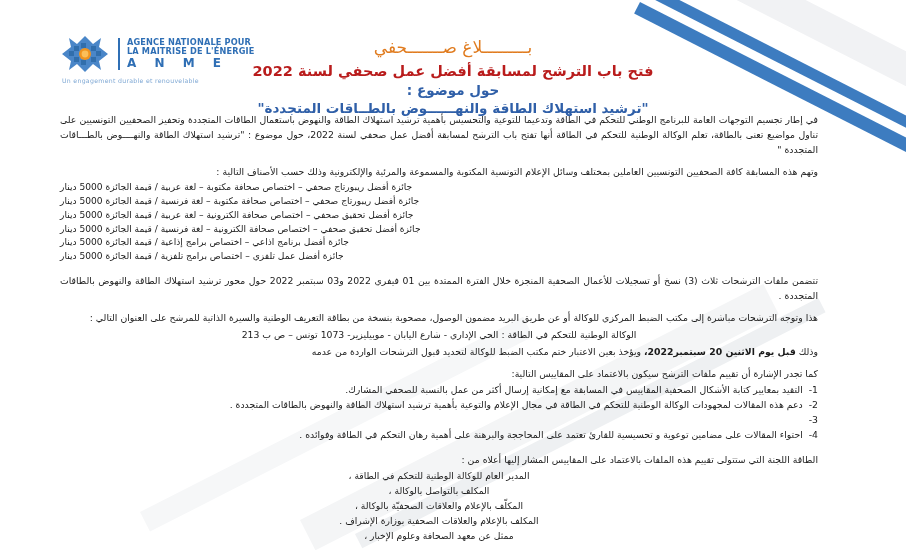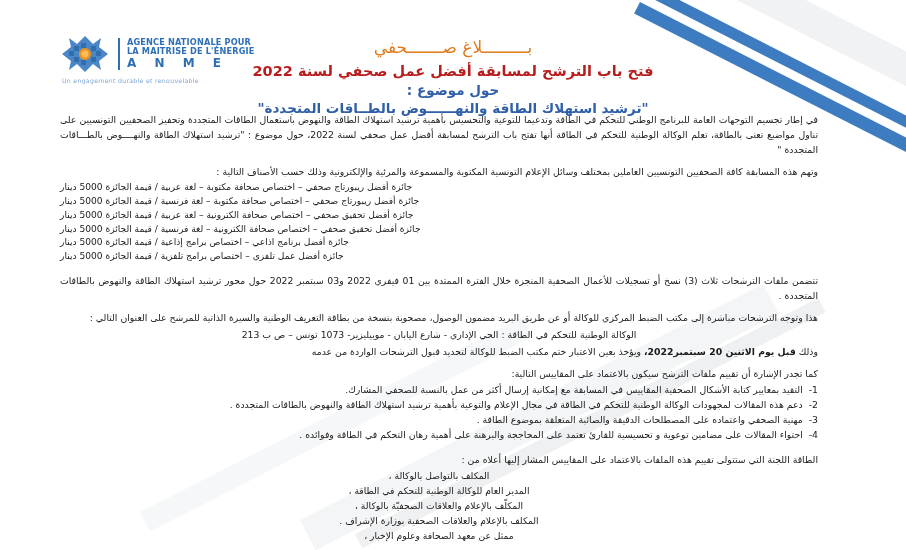--- a/index.html
+++ b/index.html
@@ -284,32 +284,31 @@
       <li>
           <span class="num">1-</span>
           <span>التقيد بمعايير كتابة الأشكال  الصحفية المقاييس في المسابقة مع إمكانية إرسال أكثر من عمل بالنسبة للصحفي المشارك.</span>
         </li>
       <li>
           <span class="num">2-</span>
           <span>دعم هذه المقالات لمجهودات الوكالة الوطنية للتحكم في الطاقة في مجال الإعلام والتوعية بأهمية ترشيد استهلاك الطاقة والنهوض بالطاقات المتجددة .</span>
         </li>
       <li>
           <span class="num">3-</span>
-          <span>مهنية الصحفي واعتماده على المصطلحات الدقيقة والصائبة المتعلقة بموضوع الطاقة .</span>
         </li>
       <li>
           <span class="num">4-</span>
           <span>احتواء المقالات على مضامين توعوية و تحسيسية للقارئ تعتمد على المحاججة والبرهنة على أهمية رهان التحكم في الطاقة وفوائده .</span>
         </li>
     </ol>
 
     <p class="para tight">الطاقة اللجنة التي ستتولى تقييم هذه الملفات بالاعتماد على المقاييس المشار إليها أعلاه من :</p>
 
     <ul class="members">
+      <li>المدير العام للوكالة الوطنية للتحكم في الطاقة ،</li>
       <li>المكلف بالتواصل بالوكالة  ،</li>
-      <li>المدير العام للوكالة الوطنية للتحكم في الطاقة ،</li>
       <li>المكلّف بالإعلام والعلاقات الصحفيّة بالوكالة ،</li>
       <li>المكلف بالإعلام والعلاقات الصحفية بوزارة الإشراف .</li>
       <li>ممثل عن معهد الصحافة وعلوم الإخبار ،</li>
     </ul>
 
   </div>
 </div>
 
 </body></html>

